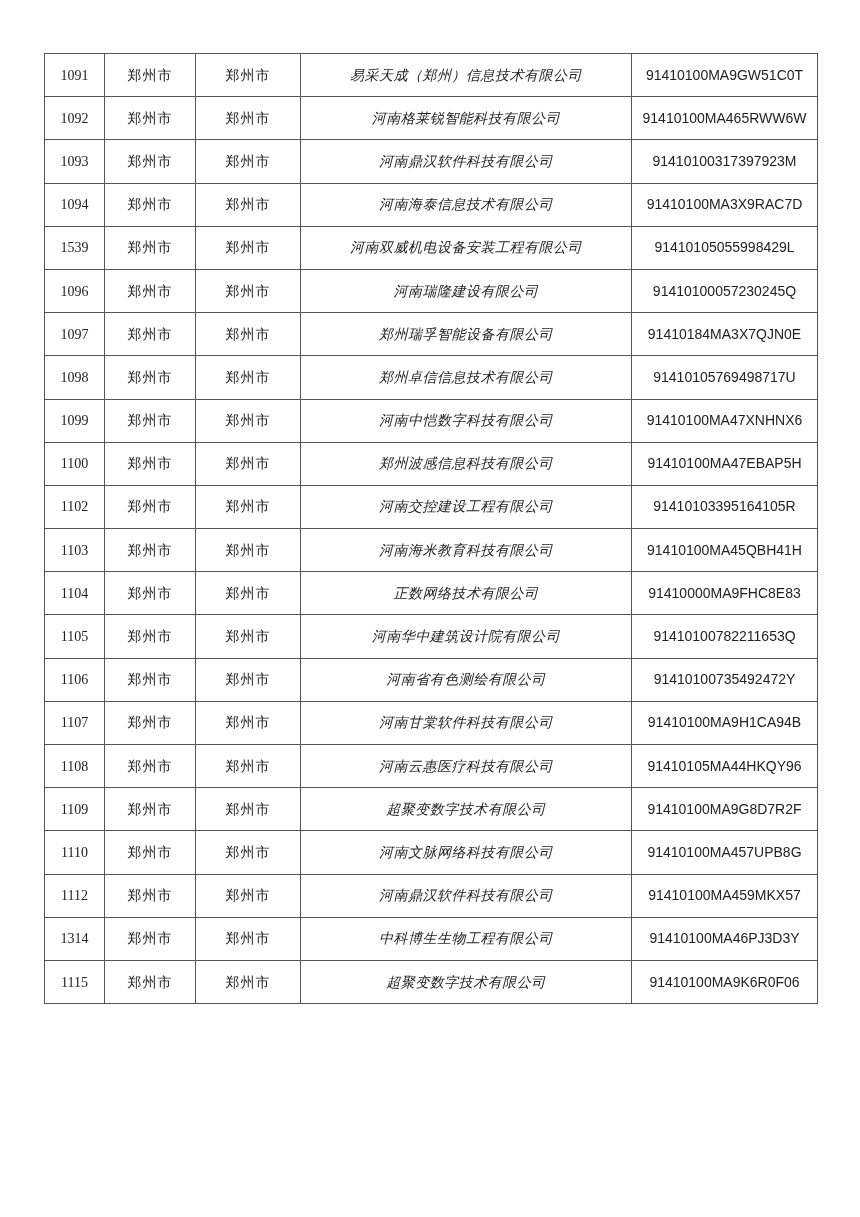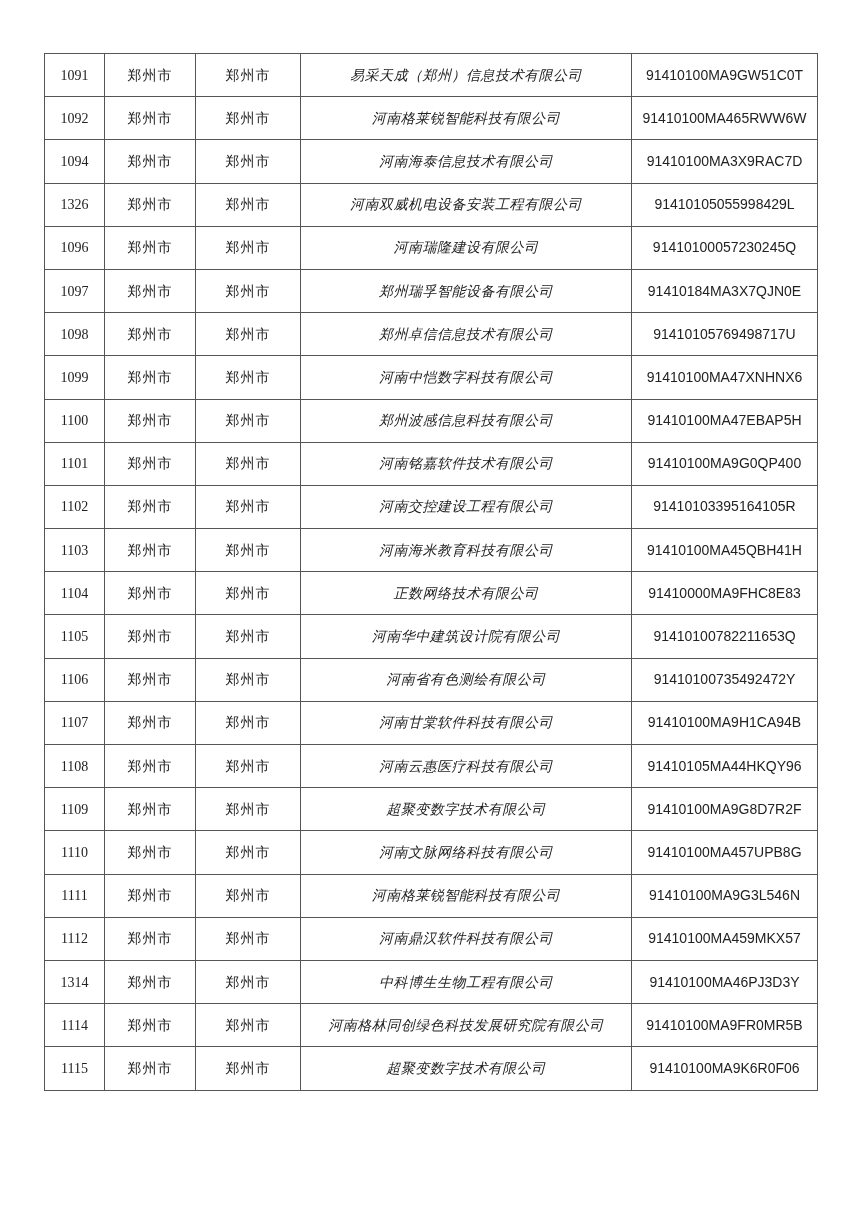--- a/index.html
+++ b/index.html
@@ -50,31 +50,38 @@
   </tr>
 
   <tr>
     <td class="c-idx">1092</td>
     <td class="c-city">郑州市</td>
     <td class="c-city">郑州市</td>
     <td class="c-name">河南格莱锐智能科技有限公司</td>
     <td class="c-code">91410100MA465RWW6W</td>
   </tr>
 
+  <tr>
+    <td class="c-idx">1093</td>
+    <td class="c-city">郑州市</td>
+    <td class="c-city">郑州市</td>
+    <td class="c-name">河南鼎汉软件科技有限公司</td>
+    <td class="c-code">91410100317397923M</td>
+  </tr>
 
   <tr>
     <td class="c-idx">1094</td>
     <td class="c-city">郑州市</td>
     <td class="c-city">郑州市</td>
     <td class="c-name">河南海泰信息技术有限公司</td>
     <td class="c-code">91410100MA3X9RAC7D</td>
   </tr>
 
   <tr>
-    <td class="c-idx">1326</td>
+    <td class="c-idx">1539</td>
     <td class="c-city">郑州市</td>
     <td class="c-city">郑州市</td>
     <td class="c-name">河南双威机电设备安装工程有限公司</td>
     <td class="c-code">91410105055998429L</td>
   </tr>
 
   <tr>
     <td class="c-idx">1096</td>
     <td class="c-city">郑州市</td>
     <td class="c-city">郑州市</td>
@@ -107,27 +114,20 @@
   </tr>
 
   <tr>
     <td class="c-idx">1100</td>
     <td class="c-city">郑州市</td>
     <td class="c-city">郑州市</td>
     <td class="c-name">郑州波感信息科技有限公司</td>
     <td class="c-code">91410100MA47EBAP5H</td>
   </tr>
 
-  <tr>
-    <td class="c-idx">1101</td>
-    <td class="c-city">郑州市</td>
-    <td class="c-city">郑州市</td>
-    <td class="c-name">河南铭嘉软件技术有限公司</td>
-    <td class="c-code">91410100MA9G0QP400</td>
-  </tr>
 
   <tr>
     <td class="c-idx">1102</td>
     <td class="c-city">郑州市</td>
     <td class="c-city">郑州市</td>
     <td class="c-name">河南交控建设工程有限公司</td>
     <td class="c-code">91410103395164105R</td>
   </tr>
 
   <tr>
@@ -187,51 +187,37 @@
   </tr>
 
   <tr>
     <td class="c-idx">1110</td>
     <td class="c-city">郑州市</td>
     <td class="c-city">郑州市</td>
     <td class="c-name">河南文脉网络科技有限公司</td>
     <td class="c-code">91410100MA457UPB8G</td>
   </tr>
 
-  <tr>
-    <td class="c-idx">1111</td>
-    <td class="c-city">郑州市</td>
-    <td class="c-city">郑州市</td>
-    <td class="c-name">河南格莱锐智能科技有限公司</td>
-    <td class="c-code">91410100MA9G3L546N</td>
-  </tr>
 
   <tr>
     <td class="c-idx">1112</td>
     <td class="c-city">郑州市</td>
     <td class="c-city">郑州市</td>
     <td class="c-name">河南鼎汉软件科技有限公司</td>
     <td class="c-code">91410100MA459MKX57</td>
   </tr>
 
   <tr>
     <td class="c-idx">1314</td>
     <td class="c-city">郑州市</td>
     <td class="c-city">郑州市</td>
     <td class="c-name">中科博生生物工程有限公司</td>
     <td class="c-code">91410100MA46PJ3D3Y</td>
   </tr>
 
-  <tr>
-    <td class="c-idx">1114</td>
-    <td class="c-city">郑州市</td>
-    <td class="c-city">郑州市</td>
-    <td class="c-name">河南格林同创绿色科技发展研究院有限公司</td>
-    <td class="c-code">91410100MA9FR0MR5B</td>
-  </tr>
 
   <tr>
     <td class="c-idx">1115</td>
     <td class="c-city">郑州市</td>
     <td class="c-city">郑州市</td>
     <td class="c-name">超聚变数字技术有限公司</td>
     <td class="c-code">91410100MA9K6R0F06</td>
   </tr>
 </tbody>
   </table>

